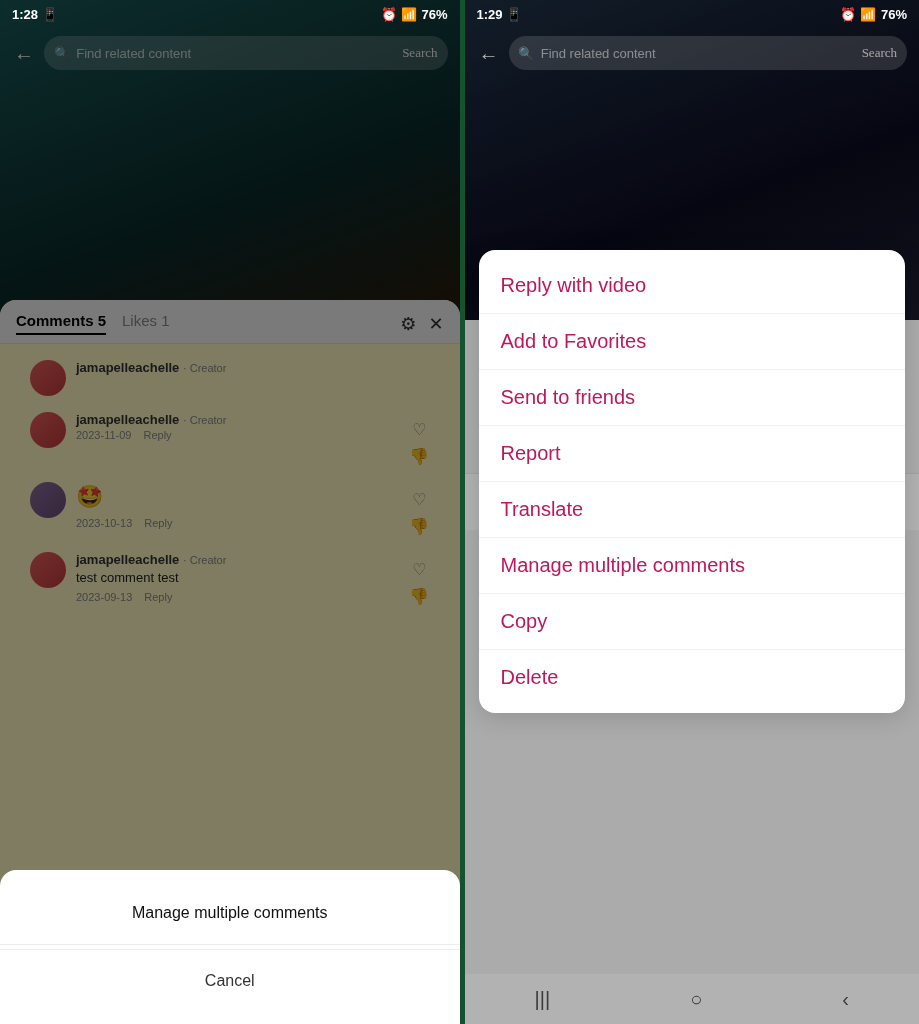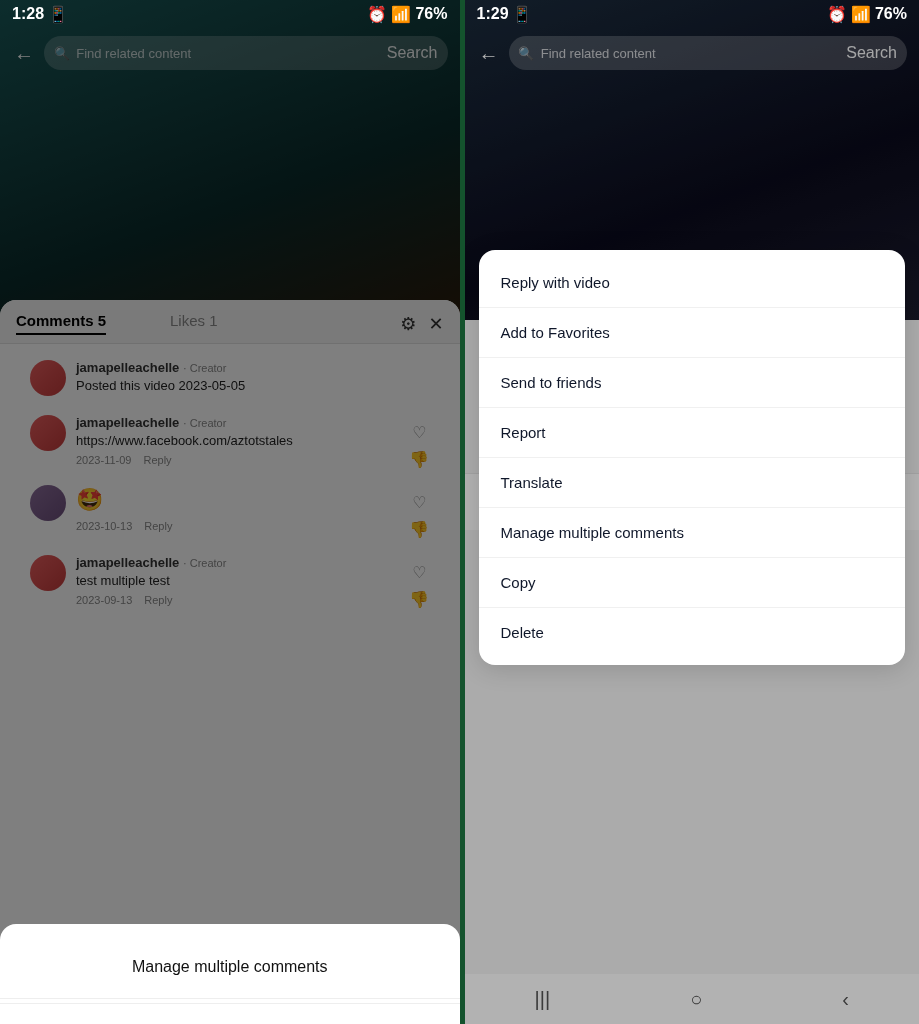--- a/index.html
+++ b/index.html
@@ -24,21 +24,21 @@
       top: 0;
       left: 0;
       right: 0;
       height: 28px;
       display: flex;
       align-items: center;
       justify-content: space-between;
       padding: 0 12px;
       z-index: 100;
       color: #fff;
-      font-size: 16px;
+      font-size: 13px;
       font-weight: 600;
       gap: 12px;
     }
 
     .status-left { display: flex; align-items: center; gap: 4px; }
     .status-right { display: flex; align-items: center; gap: 4px; }
 
     
     .video-bg {
       position: absolute;
@@ -97,32 +97,33 @@
 
     .search-icon-sm { color: rgba(255,255,255,0.8); font-size: 13px; }
 
     .search-placeholder {
       color: rgba(255,255,255,0.7);
       font-size: 13px;
     }
 
     .search-btn {
       color: rgba(255,255,255,0.9);
-      font-size: 16px;
+      font-size: 13px;
       font-weight: 500;
+      font-family: Liberation Serif, serif;
     }
 
     
     .comments-panel {
       position: absolute;
       bottom: 50px;
       left: 0;
       right: 0;
       top: 300px;
-      background: #ffffff;
+      background: #fef9c3;
       border-radius: 16px 16px 0 0;
       z-index: 20;
       overflow: hidden;
     }
 
     .comments-header {
       display: flex;
       align-items: center;
       padding: 12px 16px 8px;
       background: #f5f5f5;
@@ -143,21 +144,20 @@
       cursor: pointer;
     }
 
     .tab-item.active {
       border-bottom: 2px solid #000;
     }
 
     .tab-item.inactive {
       color: #888;
       font-weight: 400;
-      margin-left: 48px;
     }
 
     .header-icons {
       display: flex;
       align-items: center;
       gap: 12px;
     }
 
     .filter-icon, .close-icon {
       font-size: 18px;
@@ -311,22 +311,22 @@
       right: 14px;
       background: #fff;
       border-radius: 16px;
       z-index: 50;
       padding: 8px 0;
       box-shadow: 0 4px 24px rgba(0,0,0,0.15);
     }
 
     .popup-item {
       padding: 16px 22px;
-      font-size: 15px;
-      color: #0f172a;
+      font-size: 20px;
+      color: #be185d;
       cursor: pointer;
     }
 
     .popup-item:not(:last-child) {
       border-bottom: 1px solid #f0f0f0;
     }
 
     
     .right-comments-area {
       position: absolute;
@@ -422,32 +422,30 @@
 
     <div class="comments-list">
 
       <div class="comment-item">
         <div class="avatar avatar-1"></div>
         <div class="comment-body">
           <div class="comment-author">
             <span>jamapelleachelle</span>
             <span class="creator-badge"> · <span>Creator</span></span>
           </div>
-          <div class="comment-text">Posted this video 2023-05-05</div>
         </div>
       </div>
 
       <div class="comment-item">
         <div class="avatar avatar-2"></div>
         <div class="comment-body">
           <div class="comment-author">
             <span>jamapelleachelle</span>
             <span class="creator-badge"> · <span>Creator</span></span>
           </div>
-          <div class="comment-text">https://www.facebook.com/aztotstales</div>
           <div class="comment-meta">
             <span>2023-11-09</span>
             <span class="reply-btn">Reply</span>
           </div>
         </div>
         <div class="comment-actions">
           <span class="action-icon">♡</span>
           <span class="action-icon">👎</span>
         </div>
       </div>
@@ -467,21 +465,21 @@
         </div>
       </div>
 
       <div class="comment-item">
         <div class="avatar avatar-4"></div>
         <div class="comment-body">
           <div class="comment-author">
             <span>jamapelleachelle</span>
             <span class="creator-badge"> · <span>Creator</span></span>
           </div>
-          <div class="comment-text">test multiple test</div>
+          <div class="comment-text">test comment test</div>
           <div class="comment-meta">
             <span>2023-09-13</span>
             <span class="reply-btn">Reply</span>
           </div>
         </div>
         <div class="comment-actions">
           <span class="action-icon">♡</span>
           <span class="action-icon">👎</span>
         </div>
       </div>
@@ -493,20 +491,21 @@
     <span class="nav-icon">○</span>
     <span class="nav-icon">‹</span>
   </div>
 
   <div class="bottom-sheet-overlay"></div>
 
   <div class="bottom-sheet">
     <div class="sheet-item">Manage multiple comments</div>
     <div class="sheet-divider"></div>
     <div class="sheet-divider"></div>
+    <div class="sheet-cancel">Cancel</div>
   </div>
 
 </div>
 
 <div class="phone-panel" style="background: #1a1a2a; border-left: 5px solid #14532d;">
 
   <div class="video-bg video-bg-right"></div>
 
   <div class="status-bar">
     <div class="status-left">

